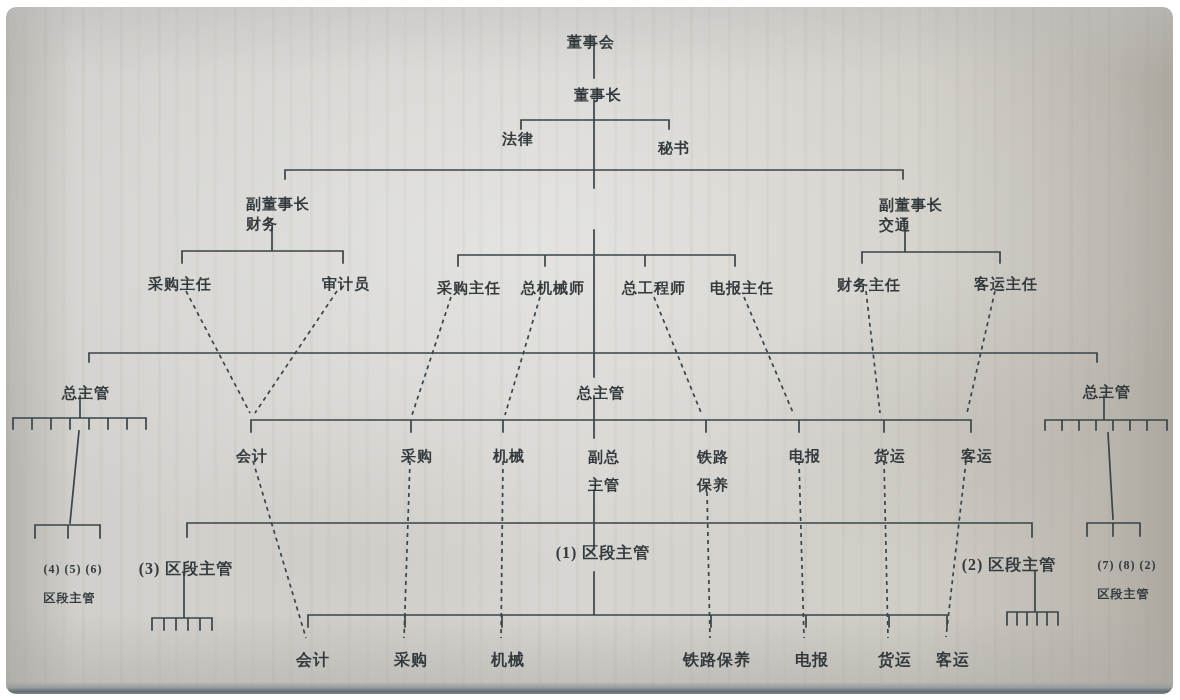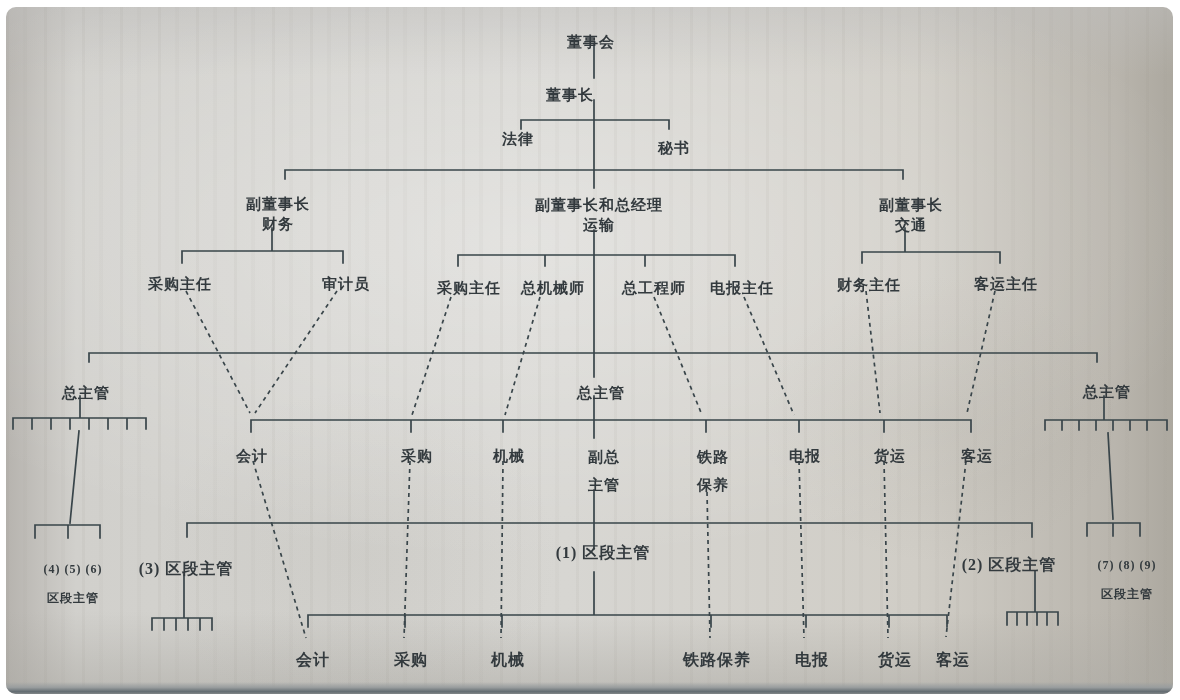--- a/index.html
+++ b/index.html
@@ -18,21 +18,21 @@
       radial-gradient(22% 30% at 80% 60%, rgba(130,126,116,0.10), rgba(0,0,0,0) 70%),
       radial-gradient(25% 35% at 30% 80%, rgba(130,126,116,0.08), rgba(0,0,0,0) 70%);
   }
   .bottom-shadow{
     position:absolute;left:0;right:0;bottom:0;height:12px;
     background:linear-gradient(180deg, rgba(120,125,128,0) 0%, #999d9e 45%, #646d72 80%, #828789 100%);
   }
   svg.lines{position:absolute;left:0;top:0;}
   .node{
     position:absolute;transform:translate(-50%,-50%);
-    text-align:center;white-space:nowrap;
+    text-align:left;white-space:nowrap;
     font-family:"Liberation Serif","DejaVu Serif",serif;
     font-size:15px;font-weight:600;color:#333a3e;
     letter-spacing:1px;line-height:20px;
   }
   .node span{display:block;}
   .lh28{line-height:28px;}
   .lh29{line-height:29px;font-size:12px;}
   .lg{font-size:16px;}
 </style>
 </head>
@@ -95,37 +95,33 @@
       M503 461 L501 638
       M707 492 L710 638
       M799 461 L804 638
       M884 461 L888 638
       M966 461 L946 637"></path>
   </svg>
 
   <div class="node" style="left:585px;top:35px">
       <span>董事会</span>
     </div>
-  <div class="node" style="left:564px;top:88px">
+  <div class="node" style="left:592px;top:88px">
       <span>董事长</span>
     </div>
   <div class="node" style="left:512px;top:132px">
       <span>法律</span>
     </div>
   <div class="node" style="left:668px;top:141px">
       <span>秘书</span>
     </div>
   <div class="node" style="left:272px;top:207px">
       <span>副董事长</span>
       <span>财务</span>
     </div>
-  <div class="node" style="left:593px;top:208px">
-      <span>副董事长和总经理</span>
-      <span>运输</span>
-    </div>
   <div class="node" style="left:905px;top:208px">
       <span>副董事长</span>
       <span>交通</span>
     </div>
   <div class="node" style="left:174px;top:277px">
       <span>采购主任</span>
     </div>
   <div class="node" style="left:340px;top:277px">
       <span>审计员</span>
     </div>
@@ -189,21 +185,21 @@
   <div class="node lg" style="left:180px;top:562px">
       <span>(3) 区段主管</span>
     </div>
   <div class="node lg" style="left:597px;top:546px">
       <span>(1) 区段主管</span>
     </div>
   <div class="node lg" style="left:1003px;top:558px">
       <span>(2) 区段主管</span>
     </div>
   <div class="node lh29" style="left:1121px;top:573px">
-      <span>(7) (8) (9)</span>
+      <span>(7) (8) (2)</span>
       <span>区段主管</span>
     </div>
   <div class="node lg" style="left:307px;top:653px">
       <span>会计</span>
     </div>
   <div class="node lg" style="left:405px;top:653px">
       <span>采购</span>
     </div>
   <div class="node lg" style="left:502px;top:653px">
       <span>机械</span>

